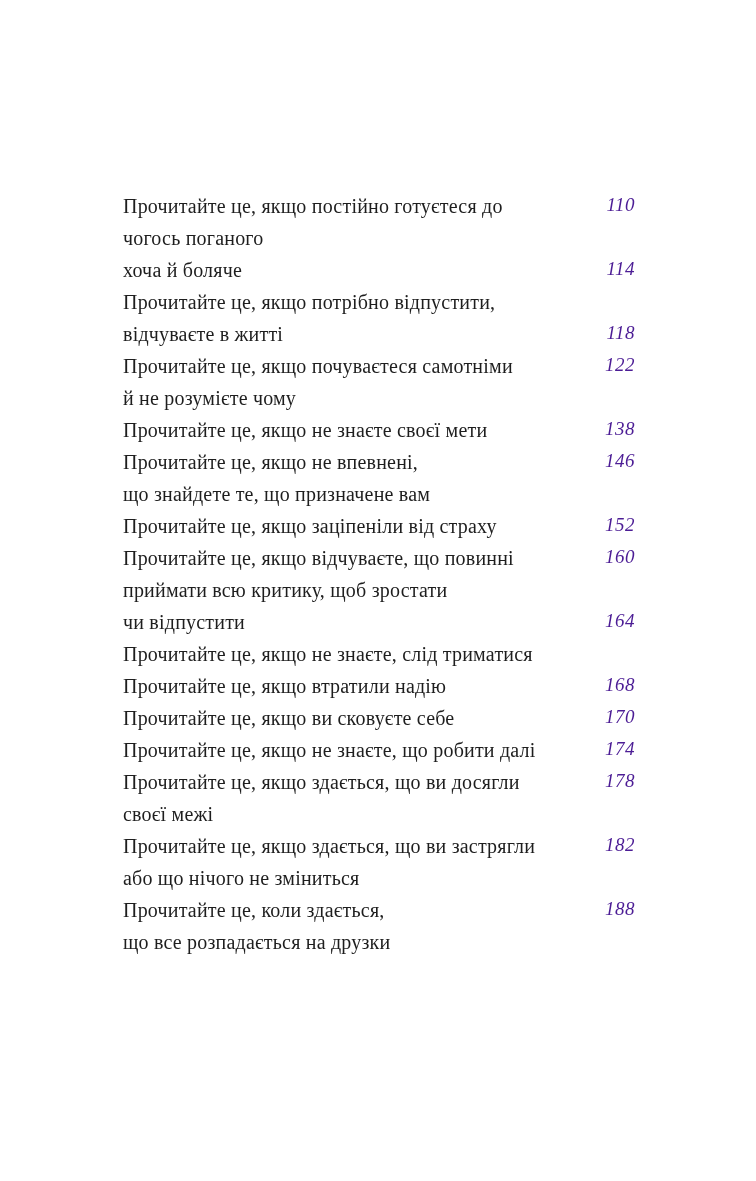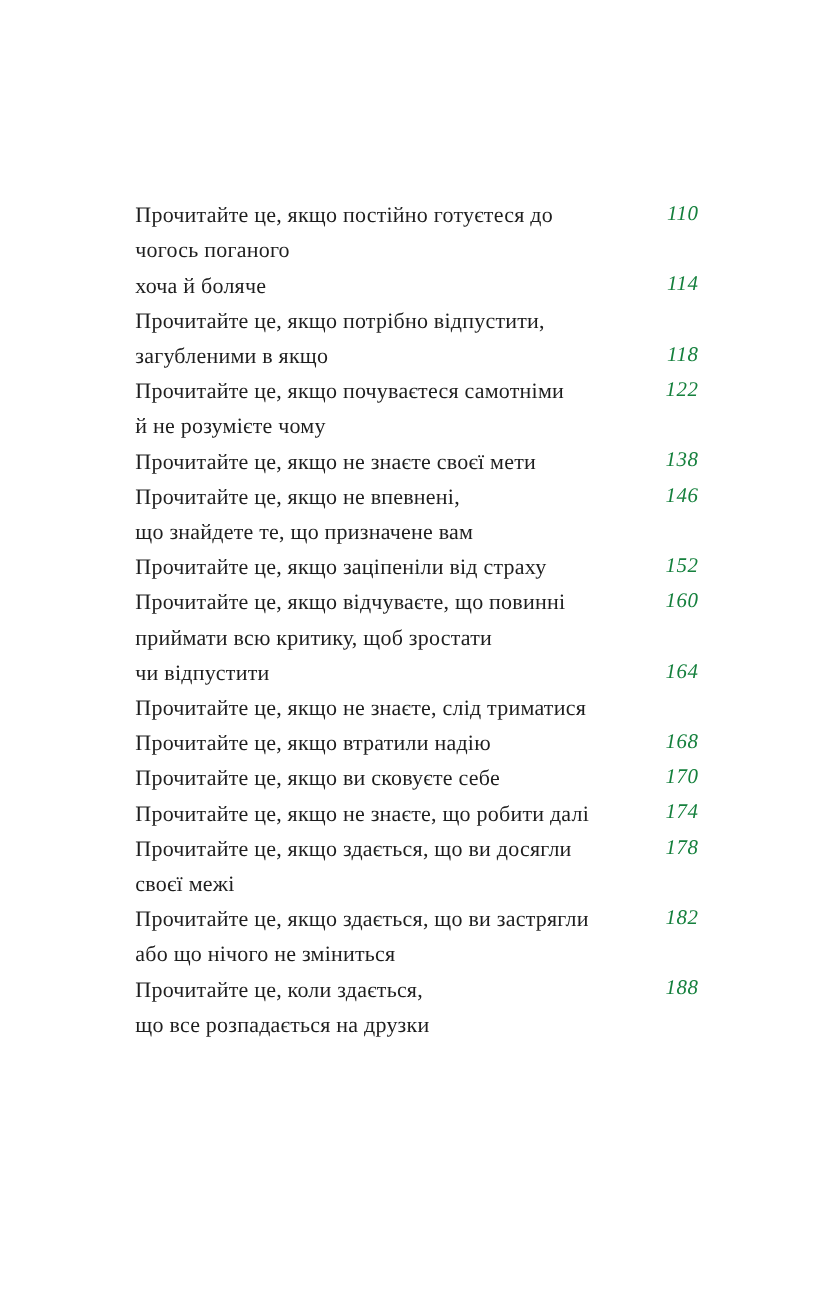--- a/index.html
+++ b/index.html
@@ -12,21 +12,21 @@
     width: 756px;
     height: 1181px;
     background: #ffffff;
     font-family: "Liberation Serif", "DejaVu Serif", serif;
     color: #1e1e1e;
     overflow: hidden;
   }
   .toc {
     position: absolute;
     left: 123px;
-    top: 180px;
+    top: 190px;
     width: 512px;
   }
   .toc-entry {
     display: flex;
     justify-content: space-between;
     align-items: flex-start;
   }
   .toc-title {
     flex: 1 1 auto;
     font-size: 20px;
@@ -38,21 +38,21 @@
     white-space: nowrap;
   }
   .toc-page {
     flex: 0 0 auto;
     width: 46px;
     text-align: right;
     font-style: italic;
     font-size: 19px;
     line-height: 30px;
     letter-spacing: 0.5px;
-    color: #15803d;
+    color: #4c1d95;
   }
 </style>
 </head>
 <body>
 
 <div class="book-page">
   <div class="toc">
   <div class="toc-entry">
     <div class="toc-title">
           <div class="toc-line">Прочитайте це, якщо постійно готуєтеся до</div>
@@ -64,21 +64,21 @@
   <div class="toc-entry">
     <div class="toc-title">
           <div class="toc-line">хоча й боляче</div>
           <div class="toc-line">Прочитайте це, якщо потрібно відпустити,</div>
         </div>
     <div class="toc-page">114</div>
   </div>
 
   <div class="toc-entry">
     <div class="toc-title">
-          <div class="toc-line">загубленими в якщо</div>
+          <div class="toc-line">відчуваєте в житті</div>
         </div>
     <div class="toc-page">118</div>
   </div>
 
   <div class="toc-entry">
     <div class="toc-title">
           <div class="toc-line">Прочитайте це, якщо почуваєтеся самотніми</div>
           <div class="toc-line">й не розумієте чому</div>
         </div>
     <div class="toc-page">122</div>

